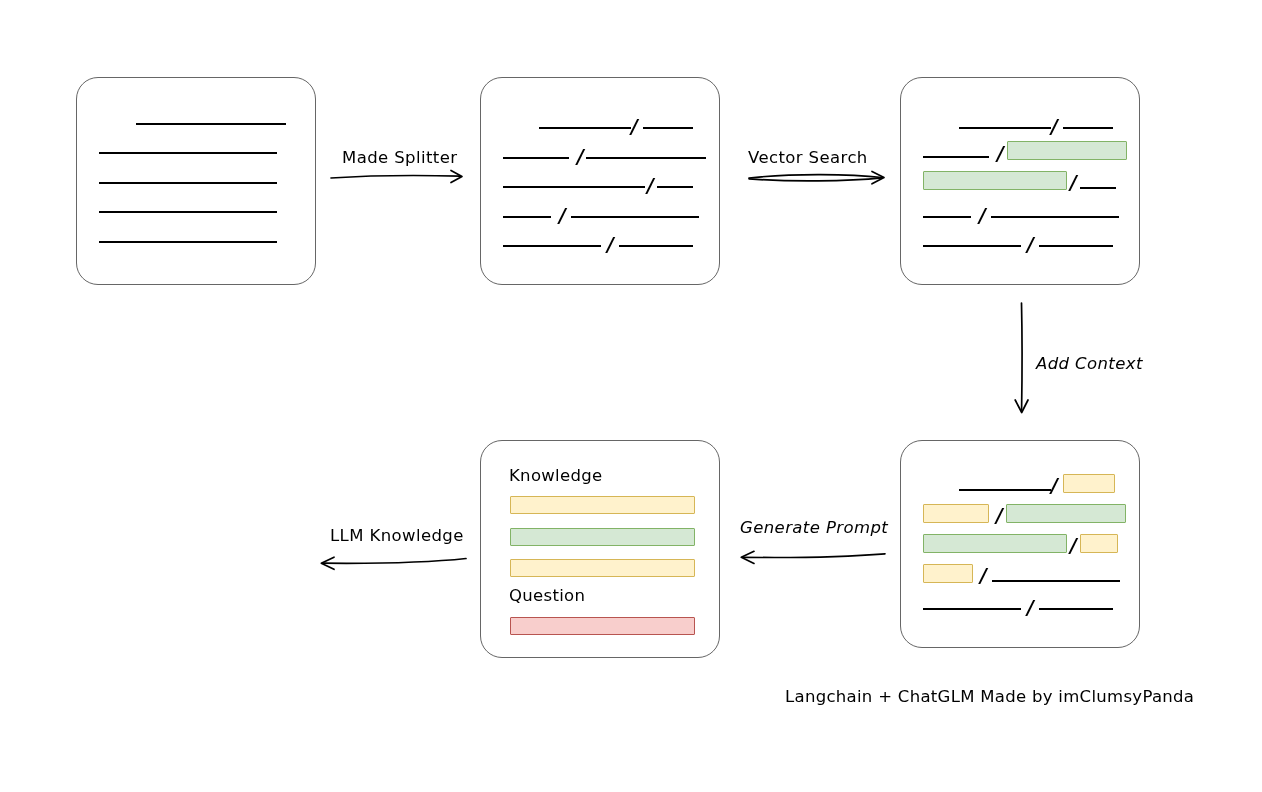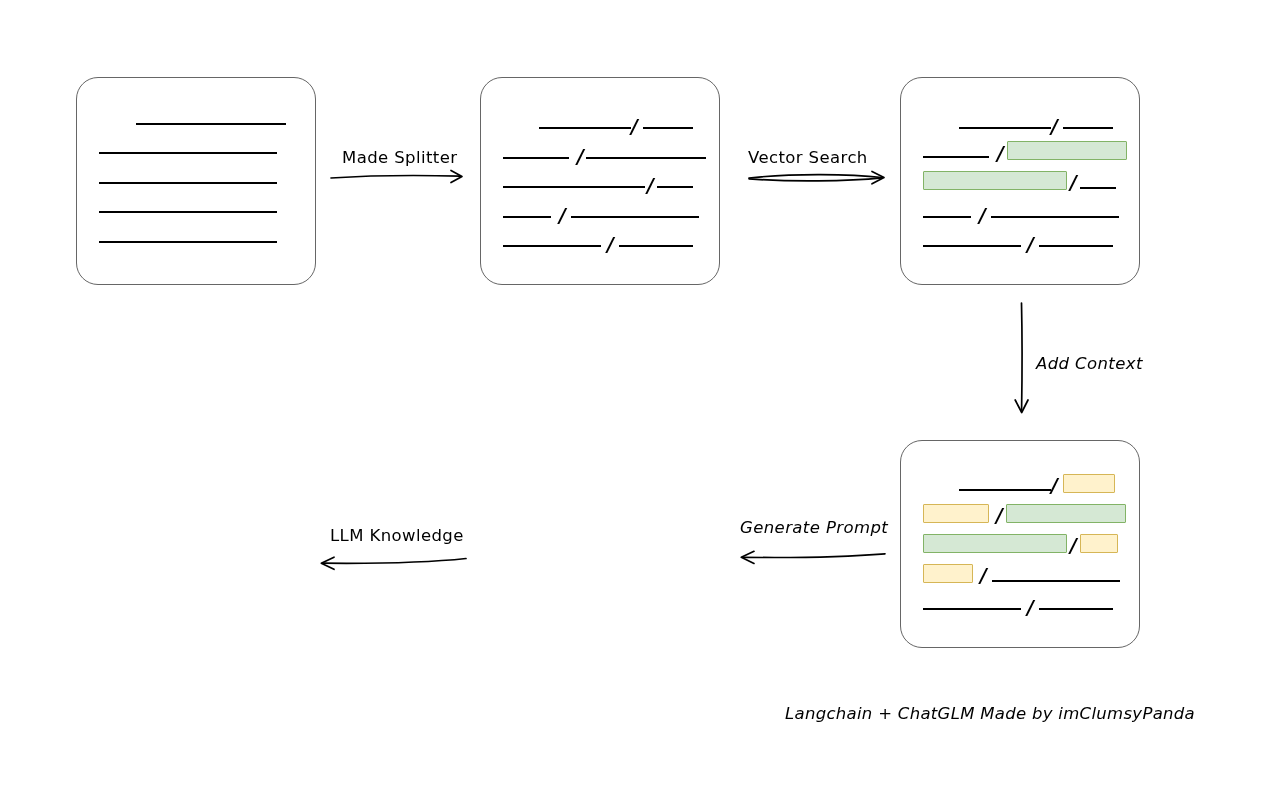--- a/index.html
+++ b/index.html
@@ -193,20 +193,28 @@
       <span class="slash" style="margin-left:7px; transform:translateY(2px);">/</span>
       <span class="seg-line" style="width:128px; margin-left:5px; transform:translateY(8px);"></span>
     </div>
     <div class="row" style="left:22px; top:158px;">
       <span class="seg-line" style="width:98px;"></span>
       <span class="slash" style="margin-left:6px;">/</span>
       <span class="seg-line" style="width:74px; margin-left:5px;"></span>
     </div>
   </div>
 
+  <div class="doc-box" style="left:480px; top:440px; width:240px; height:218px;">
+    <div class="box-label" style="left:28px; top:25px;">Knowledge</div>
+    <div class="chip chip-yellow" style="position:absolute; left:29px; top:55px; width:185px; height:18px;"></div>
+    <div class="chip chip-green" style="position:absolute; left:29px; top:87px; width:185px; height:18px;"></div>
+    <div class="chip chip-yellow" style="position:absolute; left:29px; top:118px; width:185px; height:18px;"></div>
+    <div class="box-label" style="left:28px; top:145px;">Question</div>
+    <div class="chip chip-red" style="position:absolute; left:29px; top:176px; width:185px; height:18px;"></div>
+  </div>
 
 
   <div class="hand" style="left:342px; top:148px;">Made Splitter</div>
   <svg class="arrow" style="left:330px; top:162px;" width="140" height="30" viewBox="0 0 140 30">
     <path d="M1,16 C40,13.5 95,13.2 130,14.2" stroke-width="1.7" stroke-linecap="round"></path>
     <path d="M121,8.5 L132,14.4 L121,20.6" stroke-width="1.7" stroke-linejoin="round" stroke-linecap="round"></path>
   </svg>
 
   <div class="hand" style="left:748px; top:148px;">Vector Search</div>
   <svg class="arrow" style="left:748px; top:164px;" width="142" height="30" viewBox="0 0 142 30">
@@ -226,15 +234,15 @@
     <path d="M147,11.8 C105,15.2 45,15.8 5,15.3" stroke-width="1.7" stroke-linecap="round"></path>
     <path d="M16,9.3 L3.3,15.3 L16,21.4" stroke-width="1.7" stroke-linejoin="round" stroke-linecap="round"></path>
   </svg>
 
   <div class="hand" style="left:330px; top:526px;">LLM Knowledge</div>
   <svg class="arrow" style="left:318px; top:548px;" width="150" height="30" viewBox="0 0 150 30">
     <path d="M148,10.5 C108,14.8 48,15.6 5,15.2" stroke-width="1.7" stroke-linecap="round"></path>
     <path d="M16,9.2 L3.3,15.2 L16,21.3" stroke-width="1.7" stroke-linejoin="round" stroke-linecap="round"></path>
   </svg>
 
-  <div class="footer-note" style="left:785px; top:704px;font-style:italic;">Langchain + ChatGLM Made by imClumsyPanda</div>
+  <div class="footer-note" style="left:785px; top:687px;">Langchain + ChatGLM Made by imClumsyPanda</div>
 
 </div>
 
 </body></html>

